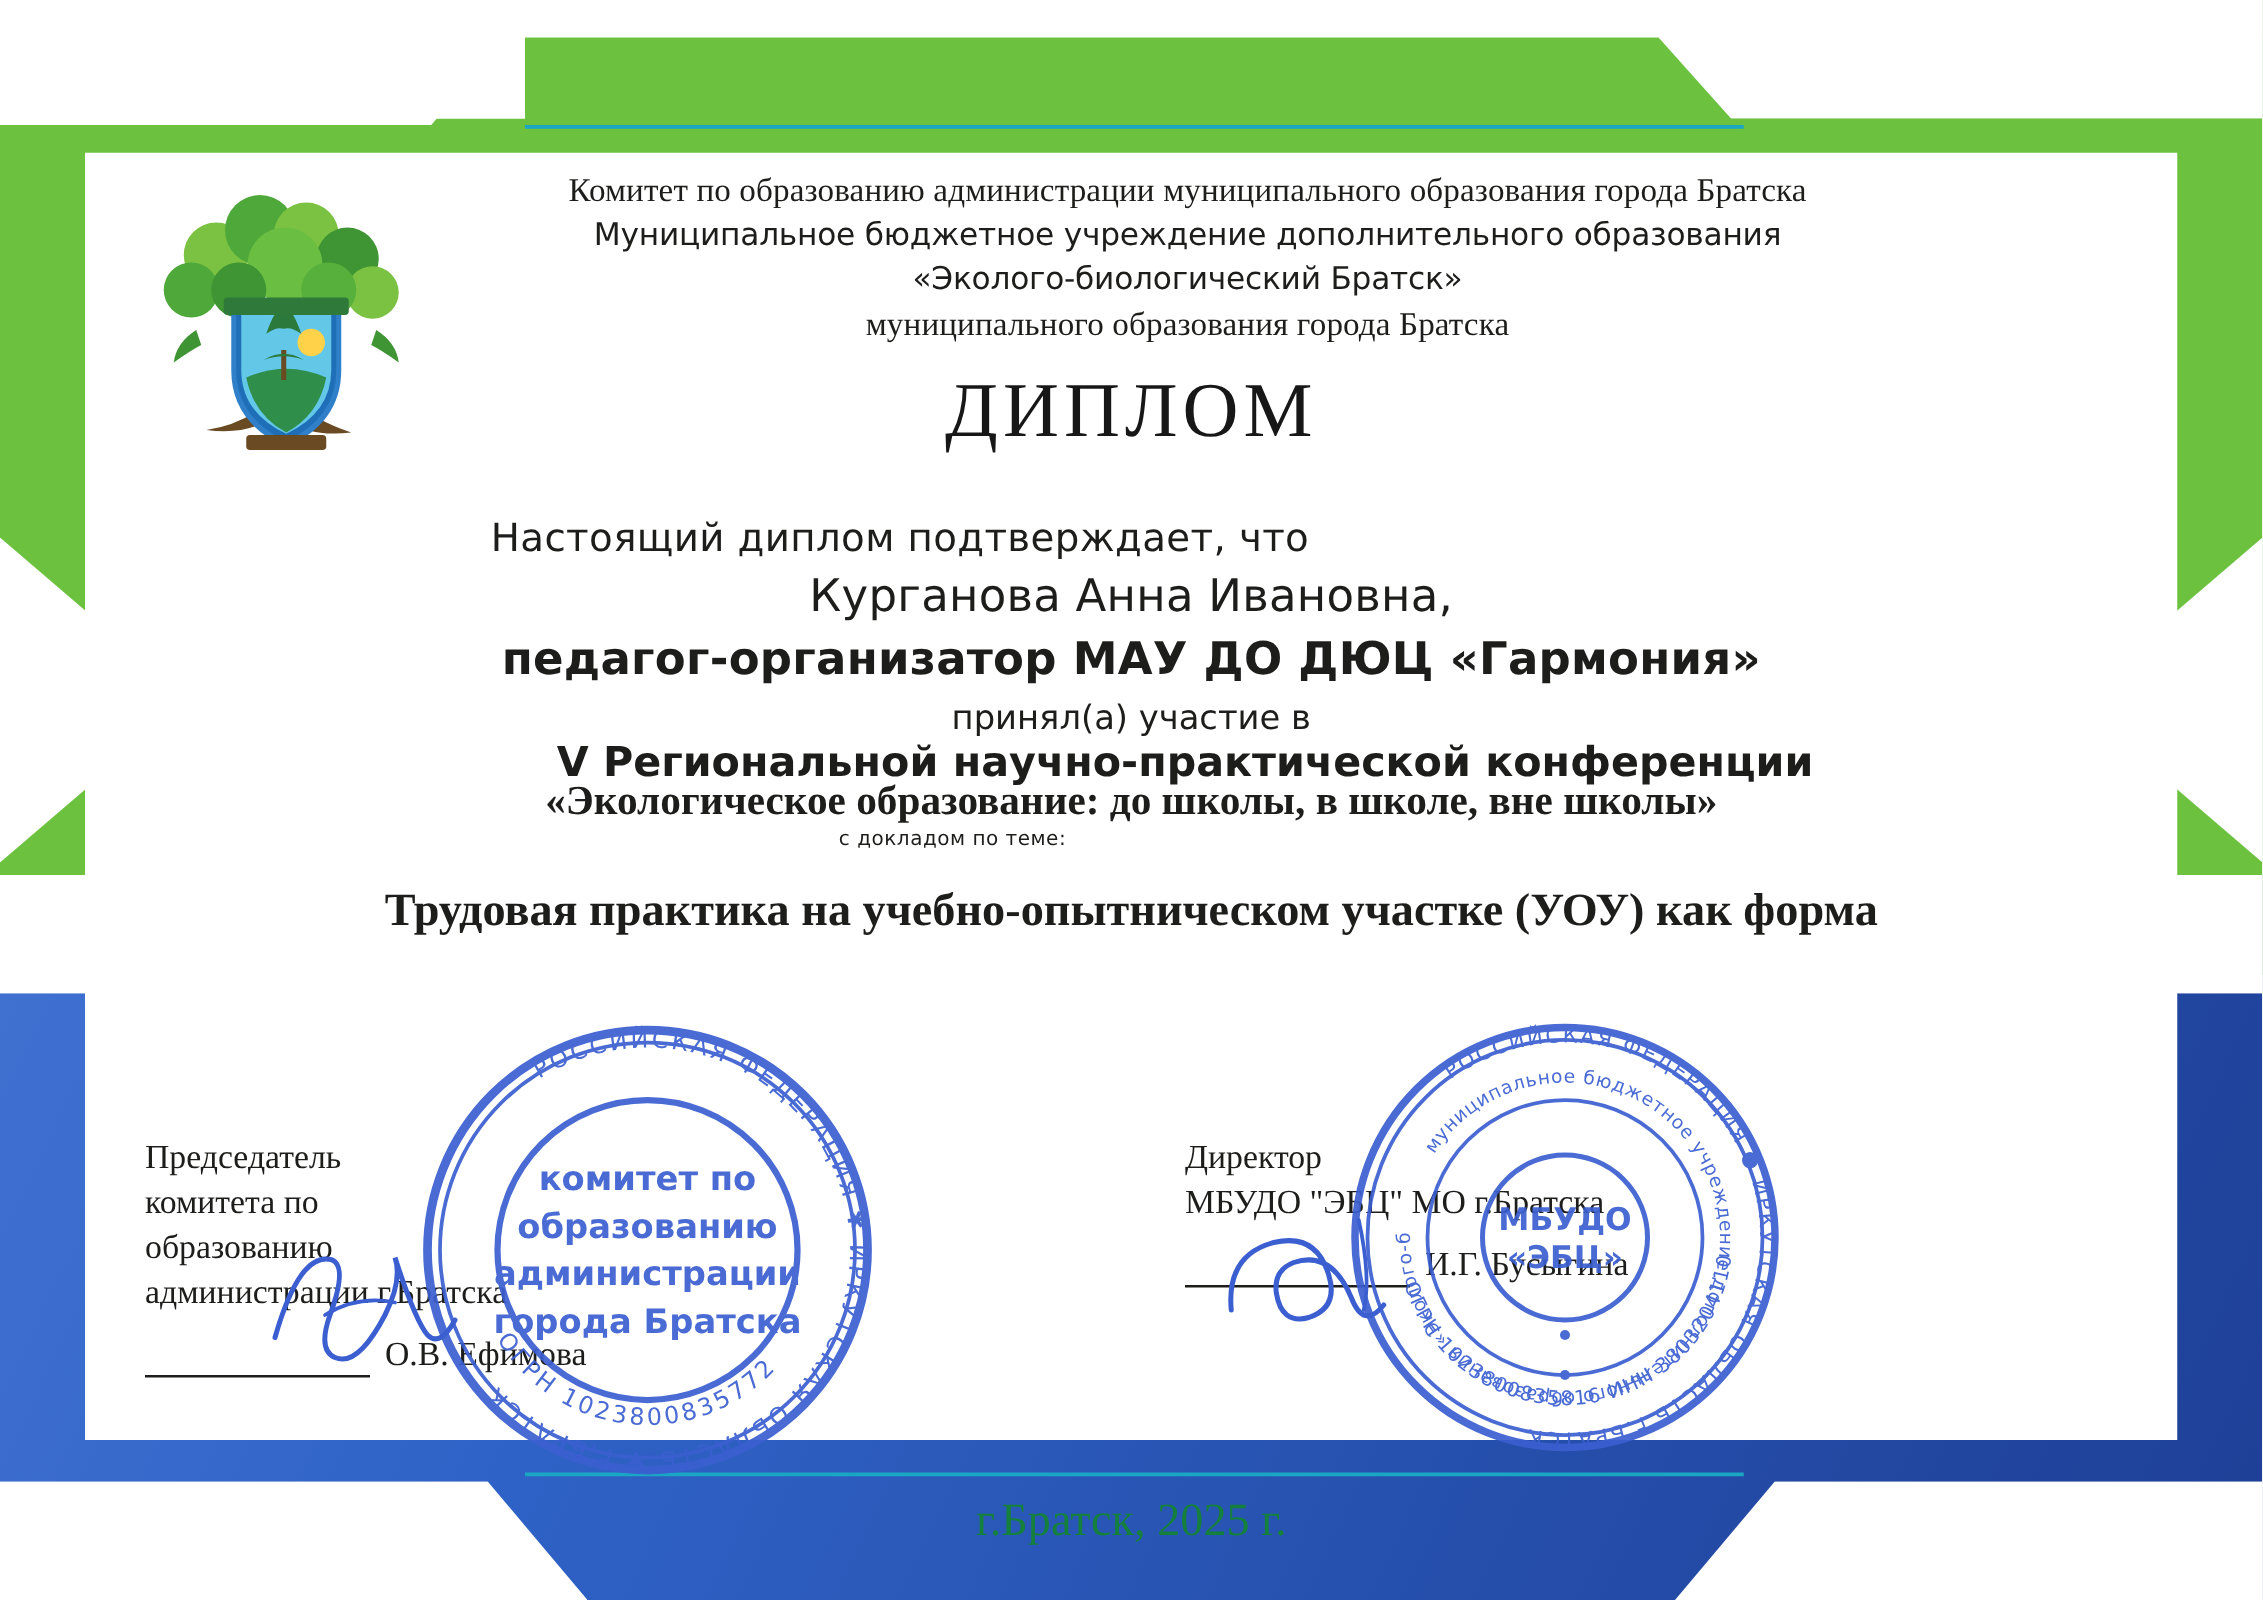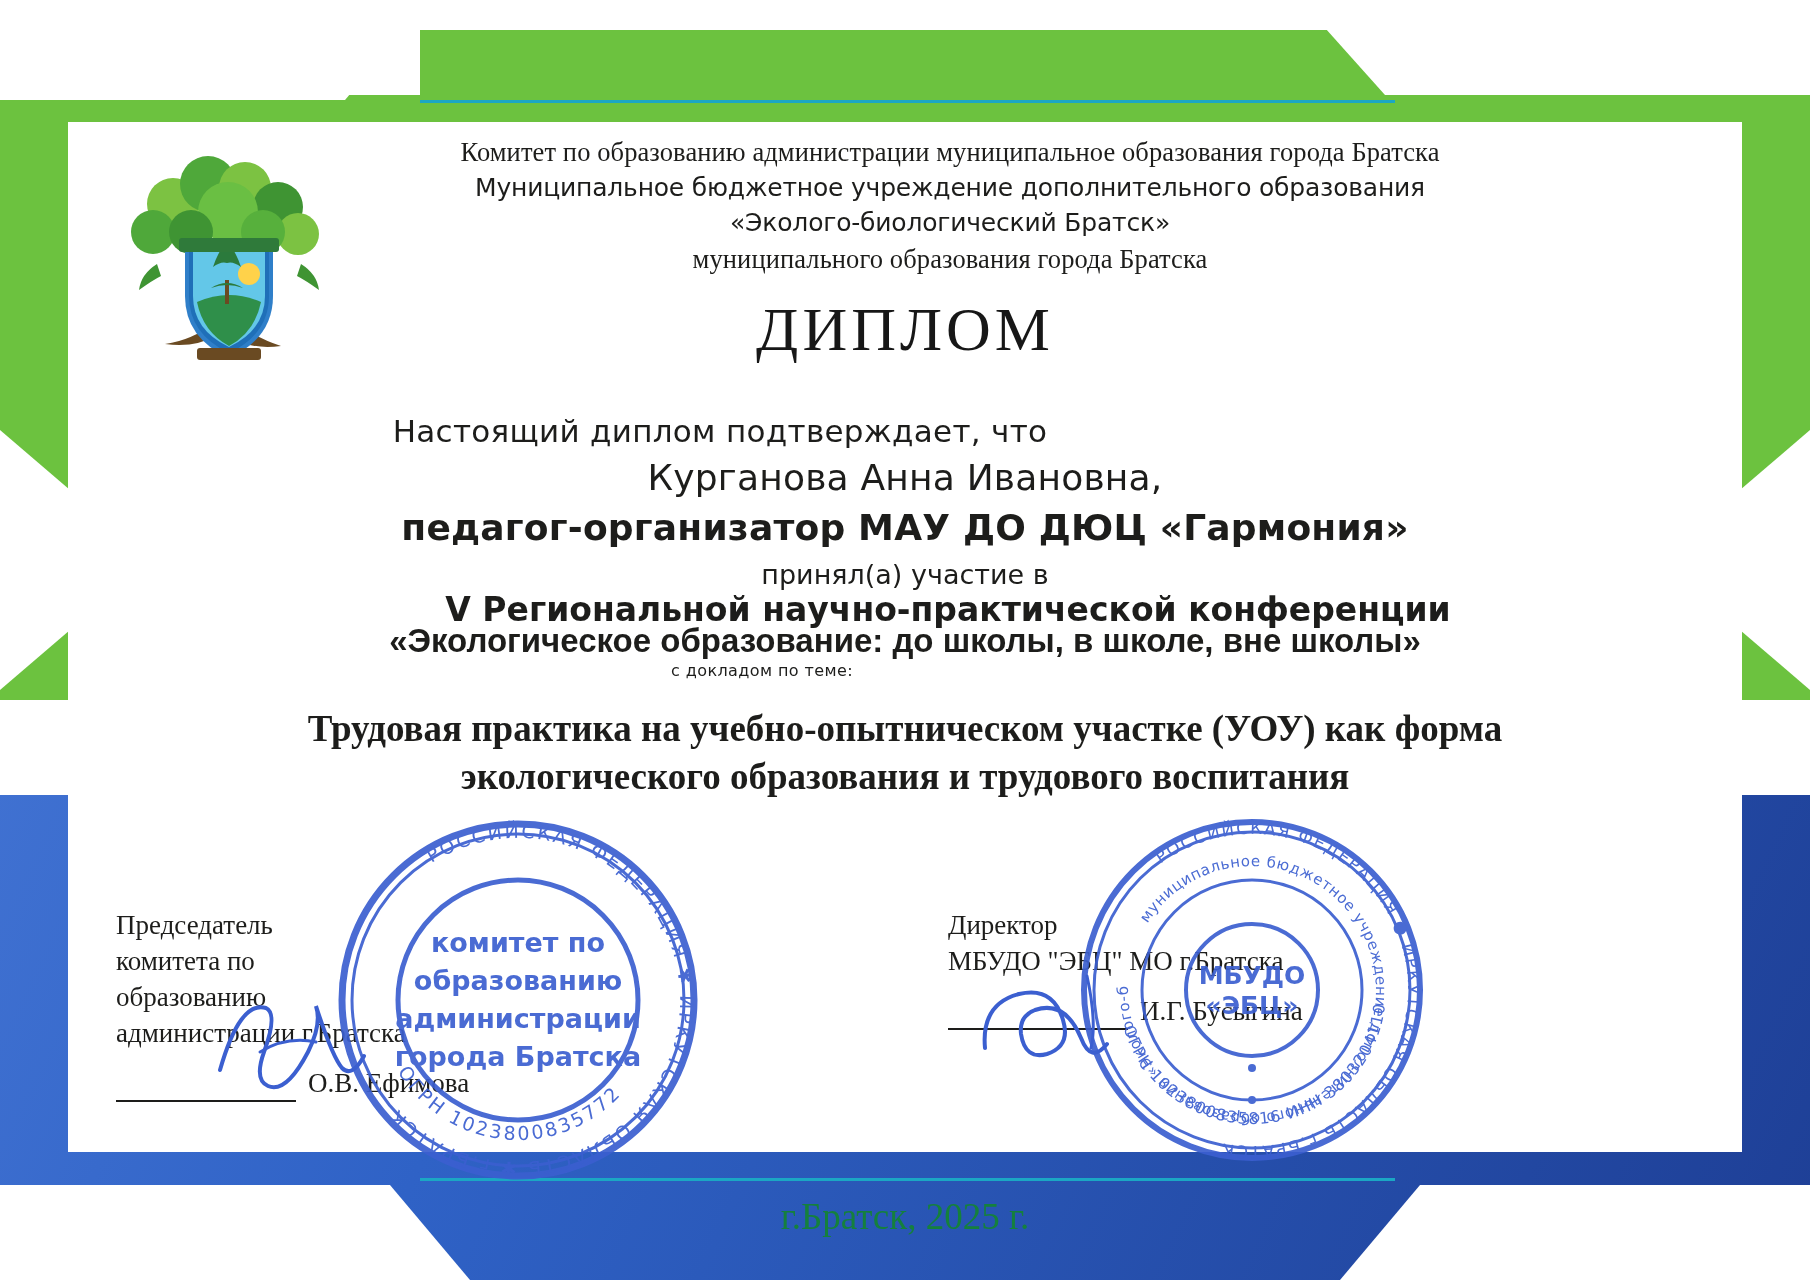--- a/index.html
+++ b/index.html
@@ -130,21 +130,21 @@
     left: 0; width: 1810px;
     top: 589px;
     font-family: "DejaVu Sans", sans-serif;
     font-size: 33px;
     font-weight: 700;
     padding-left: 43px;
   }
   .event2 {
     left: 0; width: 1810px;
     top: 620px;
-    font-family: Liberation Sans, sans-serif;
+    font-family: Liberation Serif, serif;
     font-size: 33px;
     font-weight: 700;
   }
   .with-report {
     left: 0; width: 1524px;
     top: 661px;
     font-size: 16px;
     font-family: "DejaVu Sans", sans-serif;
     letter-spacing: 0.4px;
   }
@@ -271,37 +271,36 @@
       <path d="M98 136 q16 -10 32 0 q-16 -6 -32 0 z" fill="#2b7a3c"></path>
 
       <rect x="66" y="86" width="100" height="14" rx="3" fill="#2f7a3a"></rect>
       <rect x="84" y="196" width="64" height="12" rx="3" fill="#6a4a22"></rect>
 
       <path d="M44 112 q-16 10 -18 26 q14 -10 22 -14 z" fill="#3f9433"></path>
       <path d="M188 112 q16 10 18 26 q-14 -10 -22 -14 z" fill="#3f9433"></path>
     </svg>
   </div>
 
-  <div class="txt header-line" style="top:136px;">Комитет по образованию администрации муниципальное образования города Братска</div>
+  <div class="txt header-line" style="top:136px;">Комитет по образованию администрации муниципального образования города Братска</div>
   <div class="txt header-line header-sans" style="top:172px;">Муниципальное бюджетное учреждение дополнительного образования</div>
   <div class="txt header-line header-sans" style="top:207px;">«Эколого-биологический Братск»</div>
   <div class="txt header-line" style="top:243px;">муниципального образования города Братска</div>
 
   <div class="txt diploma-title">ДИПЛОМ</div>
 
   <div class="txt confirm">Настоящий диплом подтверждает, что</div>
   <div class="txt name">Курганова Анна Ивановна,</div>
   <div class="txt role">педагог-организатор МАУ ДО ДЮЦ «Гармония»</div>
   <div class="txt participated">принял(а) участие в</div>
   <div class="txt event1">V Региональной научно-практической конференции</div>
   <div class="txt event2">«Экологическое образование: до школы, в школе, вне школы»</div>
   <div class="txt with-report">с докладом по теме:</div>
   <div class="txt topic">
     <div>Трудовая практика на учебно-опытническом участке (УОУ) как форма</div>
-    <div>экологического образования и трудового воспитания</div>
   </div>
 
   <div class="sig-left">
     <div>Председатель</div>
     <div>комитета по</div>
     <div>образованию</div>
     <div>администрации г.Братска</div>
     <div class="sig-line-row">
       <span class="sig-line"></span>
       <span class="sig-name">О.В. Ефимова</span>

